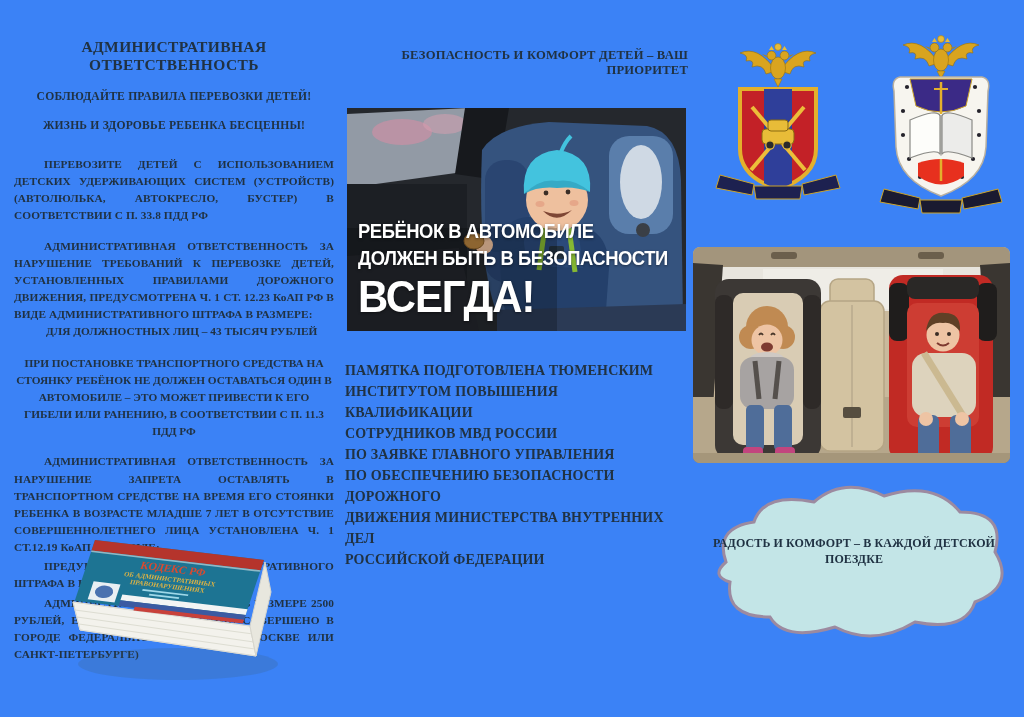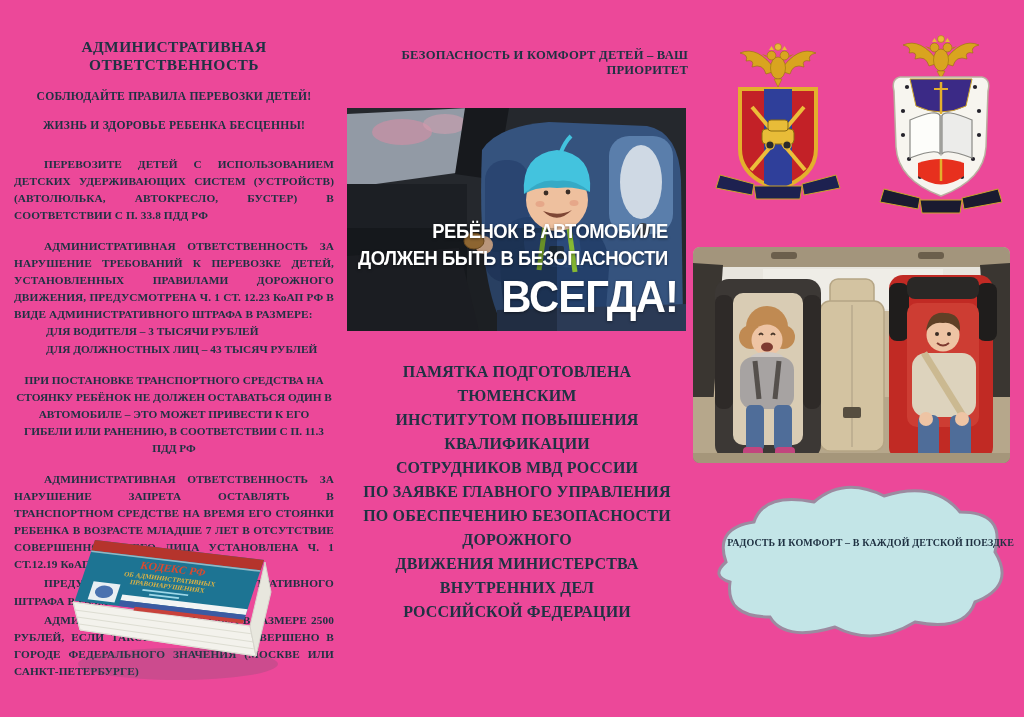--- a/index.html
+++ b/index.html
@@ -1,65 +1,64 @@
 <!DOCTYPE html>
 <html><head>
 <meta charset="utf-8">
 <style>
   html,body{margin:0;padding:0;}
   .page{
     position:relative; width:1024px; height:717px;
-    background:#ec4899; overflow:hidden;
+    background:#3b82f6; overflow:hidden;
     font-family:"Liberation Serif","DejaVu Serif",serif;
     color:#203243;
   }
   
   .left-panel{position:absolute; left:14px; top:38px; width:320px;}
   .lp-title{font-weight:bold; font-size:15.5px; text-align:center; letter-spacing:.4px; margin:0 0 2px 0;}
   .lp-slogan{font-weight:bold; font-size:11.6px; text-align:center; margin-top:16px; letter-spacing:.2px;}
   .lp-para{font-weight:bold; font-size:11.3px; line-height:1.52; text-align:justify; text-indent:30px; margin-top:13px; letter-spacing:.1px;}
   .lp-para.first{margin-top:24px;}
   .lp-fines{margin:0; padding:0; list-style:none;}
   .lp-fines li{font-weight:bold; font-size:11.3px; line-height:1.52; padding-left:32px;}
   .lp-centered{font-weight:bold; font-size:11.3px; line-height:1.52; text-align:center; text-indent:0; margin-top:14px;}
   
   .book{position:absolute; left:58px; top:524px; width:248px; height:168px;}
   
   .center-title{position:absolute; left:348px; top:48px; width:340px;
     font-weight:bold; font-size:12.6px; text-align:right; letter-spacing:.2px;}
-  .center-photo{position:absolute; left:347px; top:108px; width:339px; height:223px; overflow:hidden;text-align:right;}
+  .center-photo{position:absolute; left:347px; top:108px; width:339px; height:223px; overflow:hidden;}
   .photo-overlay{position:absolute; left:11px; bottom:12px; color:#ffffff;
     font-family:"Liberation Sans","DejaVu Sans",sans-serif; font-weight:bold; line-height:1.0;
     text-shadow:0 1px 3px rgba(0,0,0,.45);}
   .ovl-line{font-size:20px; letter-spacing:-.5px; transform:scaleX(.92); transform-origin:left; margin-bottom:7px; white-space:nowrap;}
   .ovl-big{font-size:44px; letter-spacing:-1px; transform:scaleX(.95); transform-origin:left; white-space:nowrap;}
   .center-credit{position:absolute; left:345px; top:360px; width:344px;
-    font-weight:bold; font-size:16px; line-height:1.5; text-align:center; white-space:pre-line; letter-spacing:.15px;}
+    font-weight:bold; font-size:14px; line-height:1.5; text-align:left; white-space:pre-line; letter-spacing:.15px;}
   
   .emblem-left{position:absolute; left:702px; top:36px; width:152px; height:172px;}
   .emblem-right{position:absolute; left:870px; top:26px; width:142px; height:194px;}
   .right-photo{position:absolute; left:693px; top:247px; width:317px; height:216px; border-radius:7px; overflow:hidden;}
   .cloud{position:absolute; left:684px; top:466px; width:338px; height:190px;}
-  .cloud-text{position:absolute; left:694px; top:536px; width:320px; text-align:right;
-    font-weight:bold; font-size:10px; letter-spacing:.1px; line-height:1.3;}
+  .cloud-text{position:absolute; left:694px; top:536px; width:320px; text-align:center;
+    font-weight:bold; font-size:12px; letter-spacing:.1px; line-height:1.3;}
   svg{display:block;}
 </style>
 </head>
 <body>
 
 <div class="page">
 
   <div class="left-panel">
     <div class="lp-title">АДМИНИСТРАТИВНАЯ ОТВЕТСТВЕННОСТЬ</div>
     <div class="lp-slogan">СОБЛЮДАЙТЕ ПРАВИЛА ПЕРЕВОЗКИ ДЕТЕЙ!</div>
     <div class="lp-slogan">ЖИЗНЬ И ЗДОРОВЬЕ РЕБЕНКА БЕСЦЕННЫ!</div>
     <div class="lp-para first">ПЕРЕВОЗИТЕ ДЕТЕЙ С ИСПОЛЬЗОВАНИЕМ ДЕТСКИХ УДЕРЖИВАЮЩИХ СИСТЕМ (УСТРОЙСТВ) (АВТОЛЮЛЬКА, АВТОКРЕСЛО, БУСТЕР) В СООТВЕТСТВИИ С П. 33.8 ПДД РФ</div>
     <div class="lp-para">АДМИНИСТРАТИВНАЯ ОТВЕТСТВЕННОСТЬ ЗА НАРУШЕНИЕ ТРЕБОВАНИЙ К ПЕРЕВОЗКЕ ДЕТЕЙ, УСТАНОВЛЕННЫХ ПРАВИЛАМИ ДОРОЖНОГО ДВИЖЕНИЯ, ПРЕДУСМОТРЕНА Ч. 1 СТ. 12.23 КоАП РФ В ВИДЕ АДМИНИСТРАТИВНОГО ШТРАФА В РАЗМЕРЕ:</div>
     <ul class="lp-fines">
-      <li>ДЛЯ ВОДИТЕЛЯ – 3 ТЫСЯЧИ РУБЛЕЙ</li>
       <li>ДЛЯ ДОЛЖНОСТНЫХ ЛИЦ – 43 ТЫСЯЧ РУБЛЕЙ</li>
     </ul>
     <div class="lp-centered">ПРИ ПОСТАНОВКЕ ТРАНСПОРТНОГО СРЕДСТВА НА СТОЯНКУ РЕБЁНОК НЕ ДОЛЖЕН ОСТАВАТЬСЯ ОДИН В АВТОМОБИЛЕ – ЭТО МОЖЕТ ПРИВЕСТИ К ЕГО ГИБЕЛИ ИЛИ РАНЕНИЮ, В СООТВЕТСТВИИ С П. 11.3 ПДД РФ</div>
     <div class="lp-para">АДМИНИСТРАТИВНАЯ ОТВЕТСТВЕННОСТЬ ЗА НАРУШЕНИЕ ЗАПРЕТА ОСТАВЛЯТЬ В ТРАНСПОРТНОМ СРЕДСТВЕ НА ВРЕМЯ ЕГО СТОЯНКИ РЕБЕНКА В ВОЗРАСТЕ МЛАДШЕ 7 ЛЕТ В ОТСУТСТВИЕ СОВЕРШЕННОЛЕТНЕГО ЛИЦА УСТАНОВЛЕНА Ч. 1 СТ.12.19 КоАП РФ В ВИДЕ:</div>
     <div class="lp-para" style="margin-top:2px">ПРЕДУПРЕЖДЕНИЯ ИЛИ АДМИНИСТРАТИВНОГО ШТРАФА В РАЗМЕРЕ 500 РУБЛЕЙ</div>
     <div class="lp-para" style="margin-top:2px">АДМИНИСТРАТИВНОГО ШТРАФА В РАЗМЕРЕ 2500 РУБЛЕЙ, ЕСЛИ ТАКОЕ НАРУШЕНИЕ СОВЕРШЕНО В ГОРОДЕ ФЕДЕРАЛЬНОГО ЗНАЧЕНИЯ (МОСКВЕ ИЛИ САНКТ-ПЕТЕРБУРГЕ)</div>
   </div>
 
   <div class="book">
     <svg width="248" height="168" viewBox="0 0 248 168">

